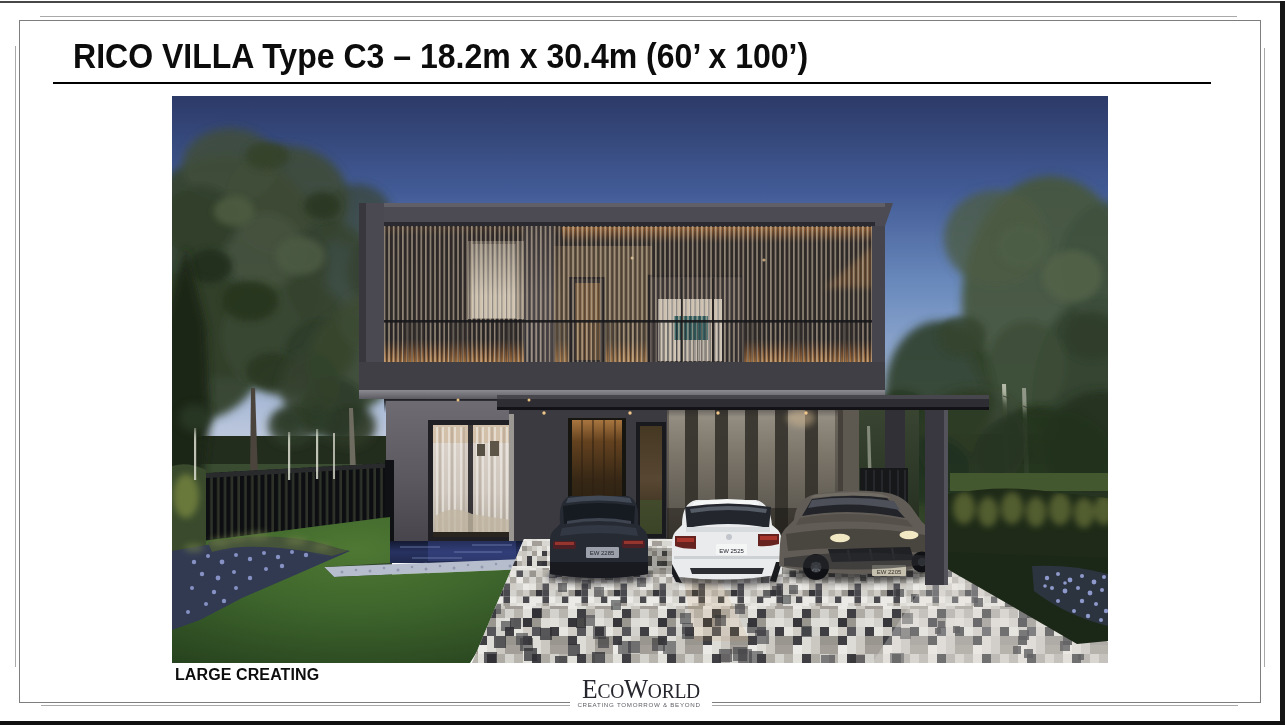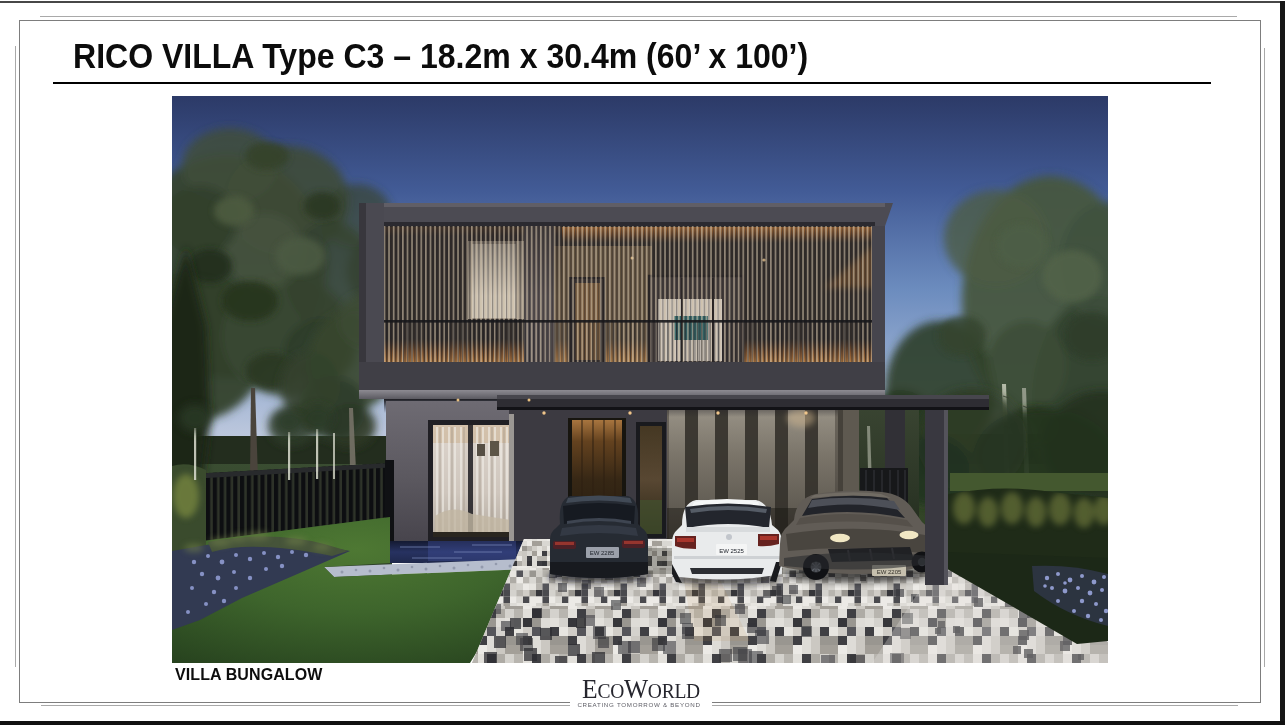--- a/index.html
+++ b/index.html
@@ -791,19 +791,19 @@
     <circle cx="750" cy="466" r="10.5" fill="#101114"></circle>
     <circle cx="750" cy="466" r="4.2" fill="#34373c"></circle>
     <path d="M612,462 Q680,452 757,460 L757,468 Q690,478 612,470 Z" fill="#2a2b2e" opacity="0.6"></path>
   </g>
 
   <rect x="753" y="314" width="23" height="175" fill="#393840"></rect>
   <rect x="772" y="314" width="4" height="175" fill="#54535b"></rect>
 
 </svg>
 
-<div class="abs" style="left:175px;top:665.5px;font-size:16px;font-weight:bold;color:#0d0d0d;letter-spacing:0.1px;">VILLA BUNGALOW</div>
+<div class="abs" style="left:175px;top:665.5px;font-size:16px;font-weight:bold;color:#0d0d0d;letter-spacing:0.1px;">LARGE CREATING</div>
 
 <div class="abs" style="left:570px;top:674px;width:142px;height:38px;background:#fff;"></div>
 
 <div class="abs" style="left:566px;top:678px;width:150px;text-align:center;font-family:'Liberation Serif',serif;font-size:27.5px;color:#26262e;letter-spacing:-0.3px;line-height:22px;transform:scaleX(0.93);">E<span style="font-size:21px">CO</span>W<span style="font-size:21px">ORLD</span></div>
 
 <div class="abs" style="left:564px;top:701px;width:150px;text-align:center;font-size:6.2px;color:#5e5e66;letter-spacing:0.7px;line-height:7px;white-space:nowrap;">CREATING&nbsp;TOMORROW&nbsp;&amp;&nbsp;BEYOND</div>
 
 </body></html>

